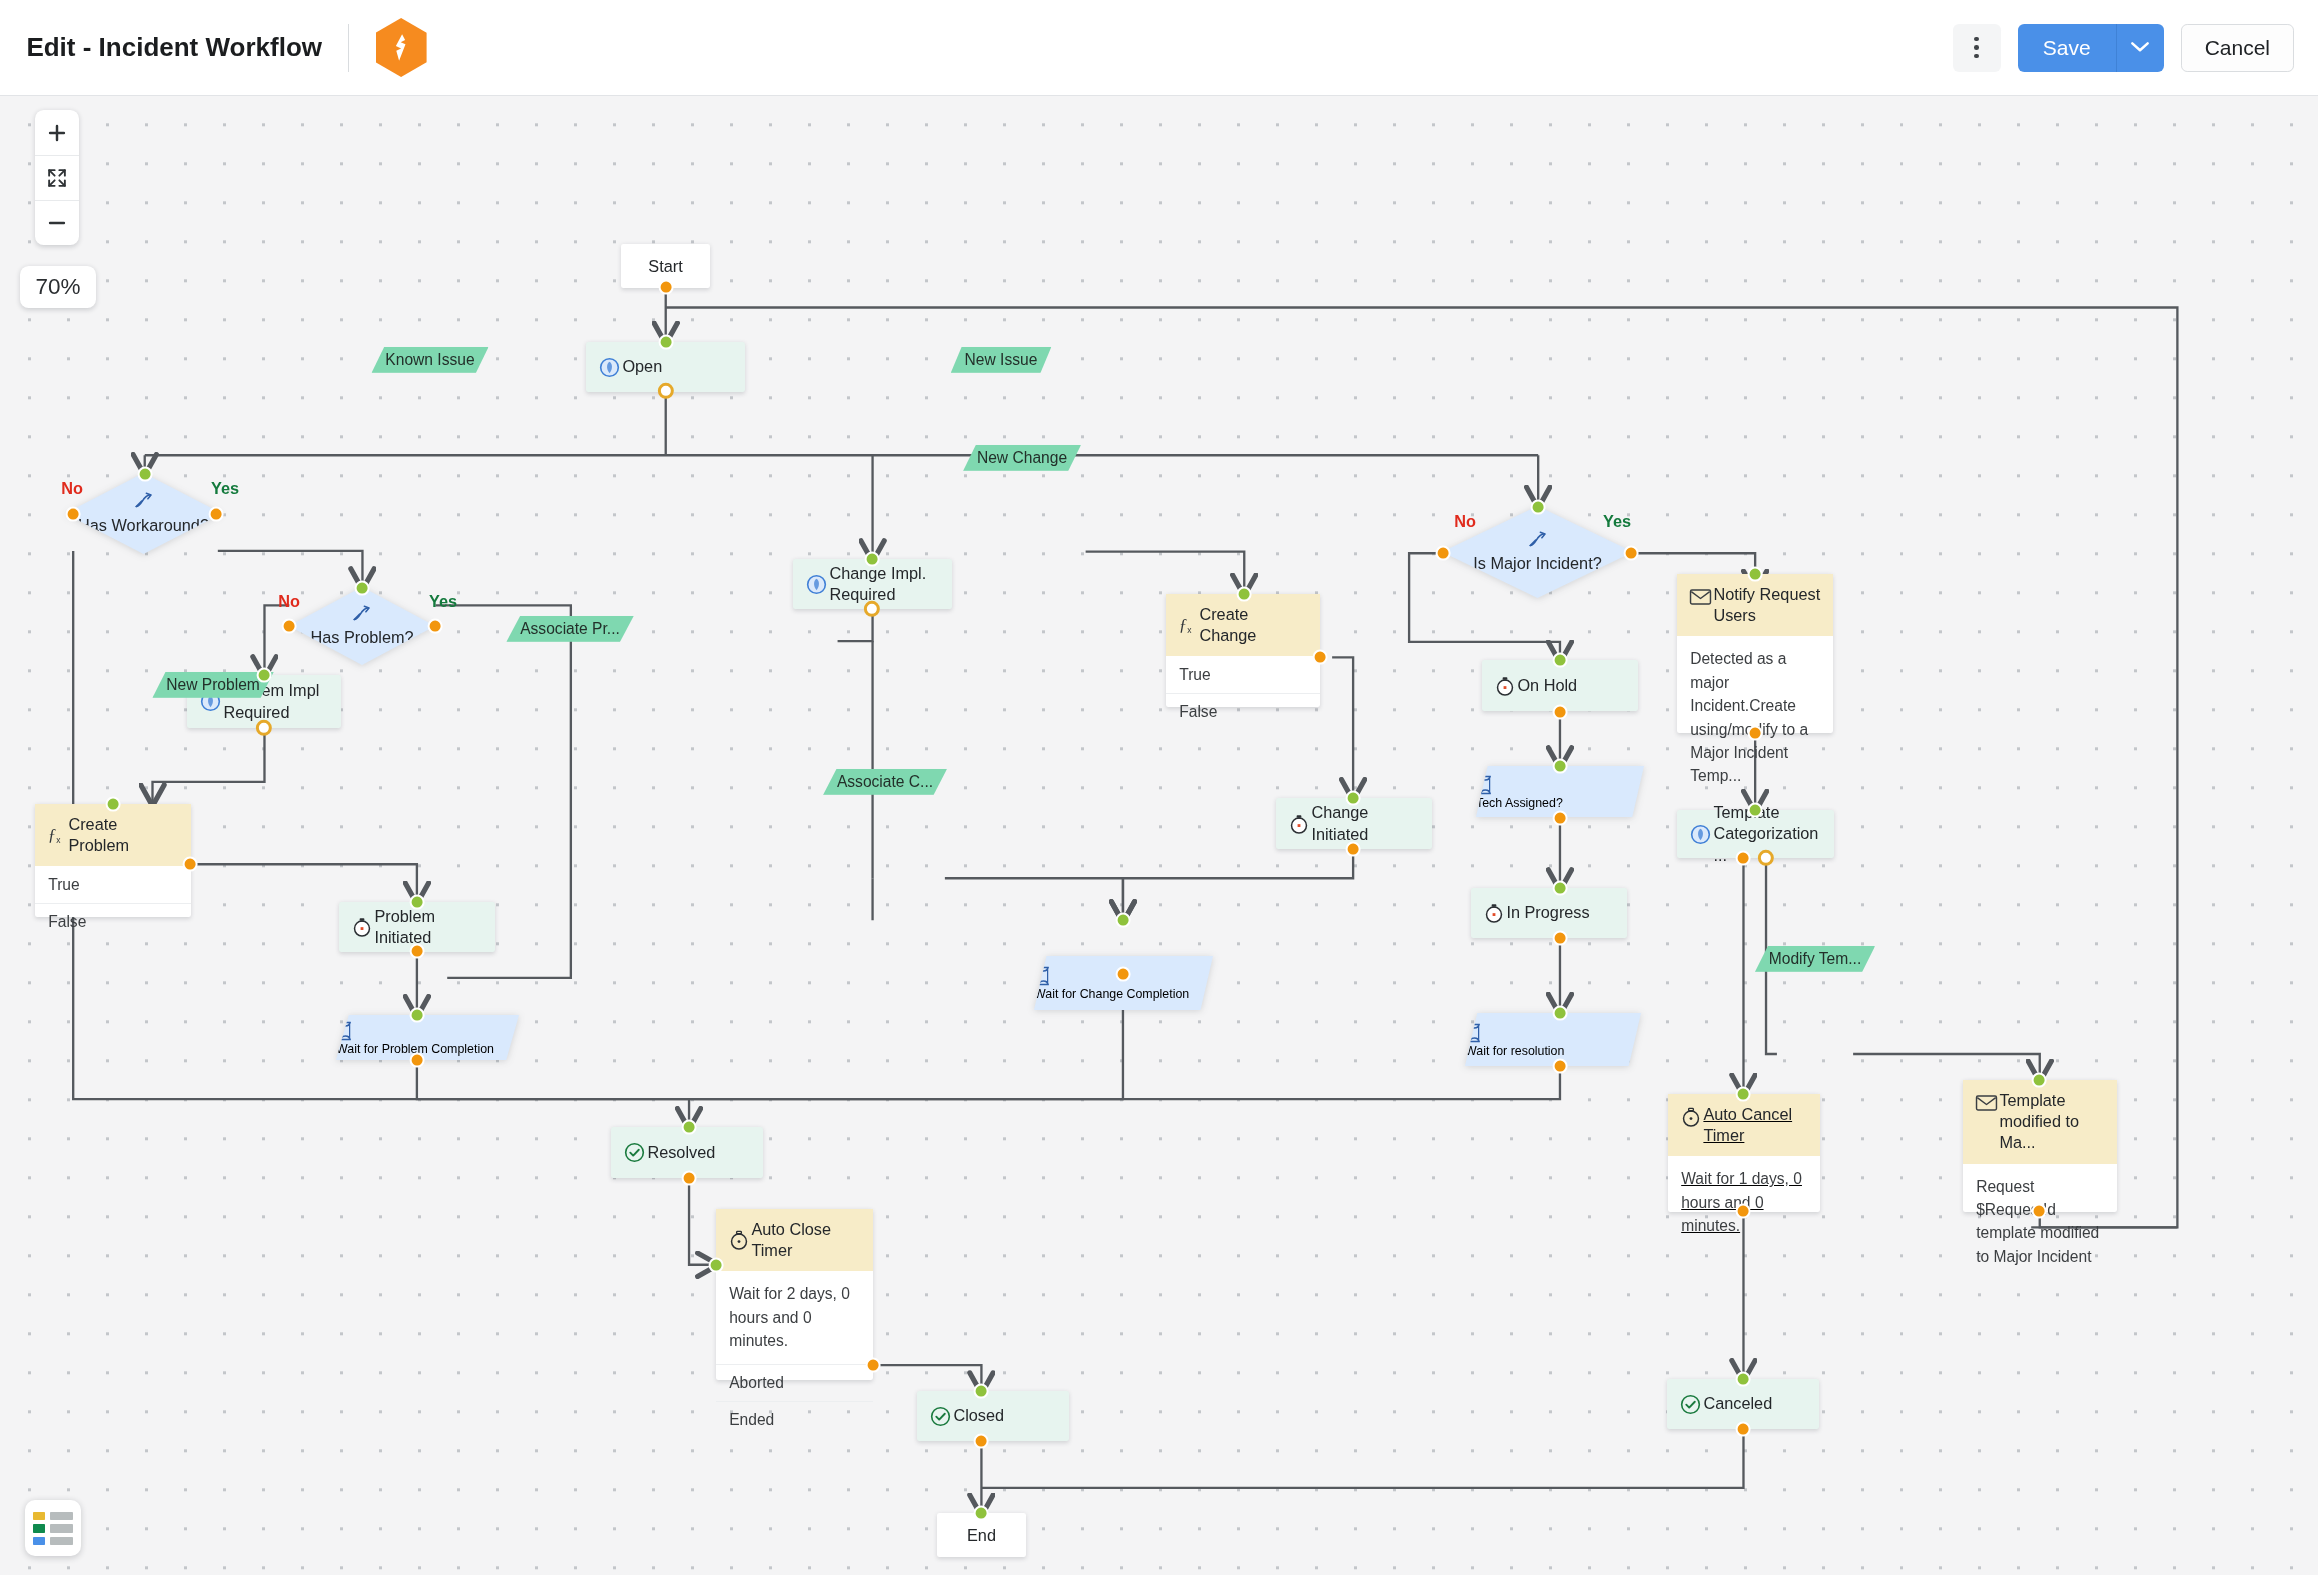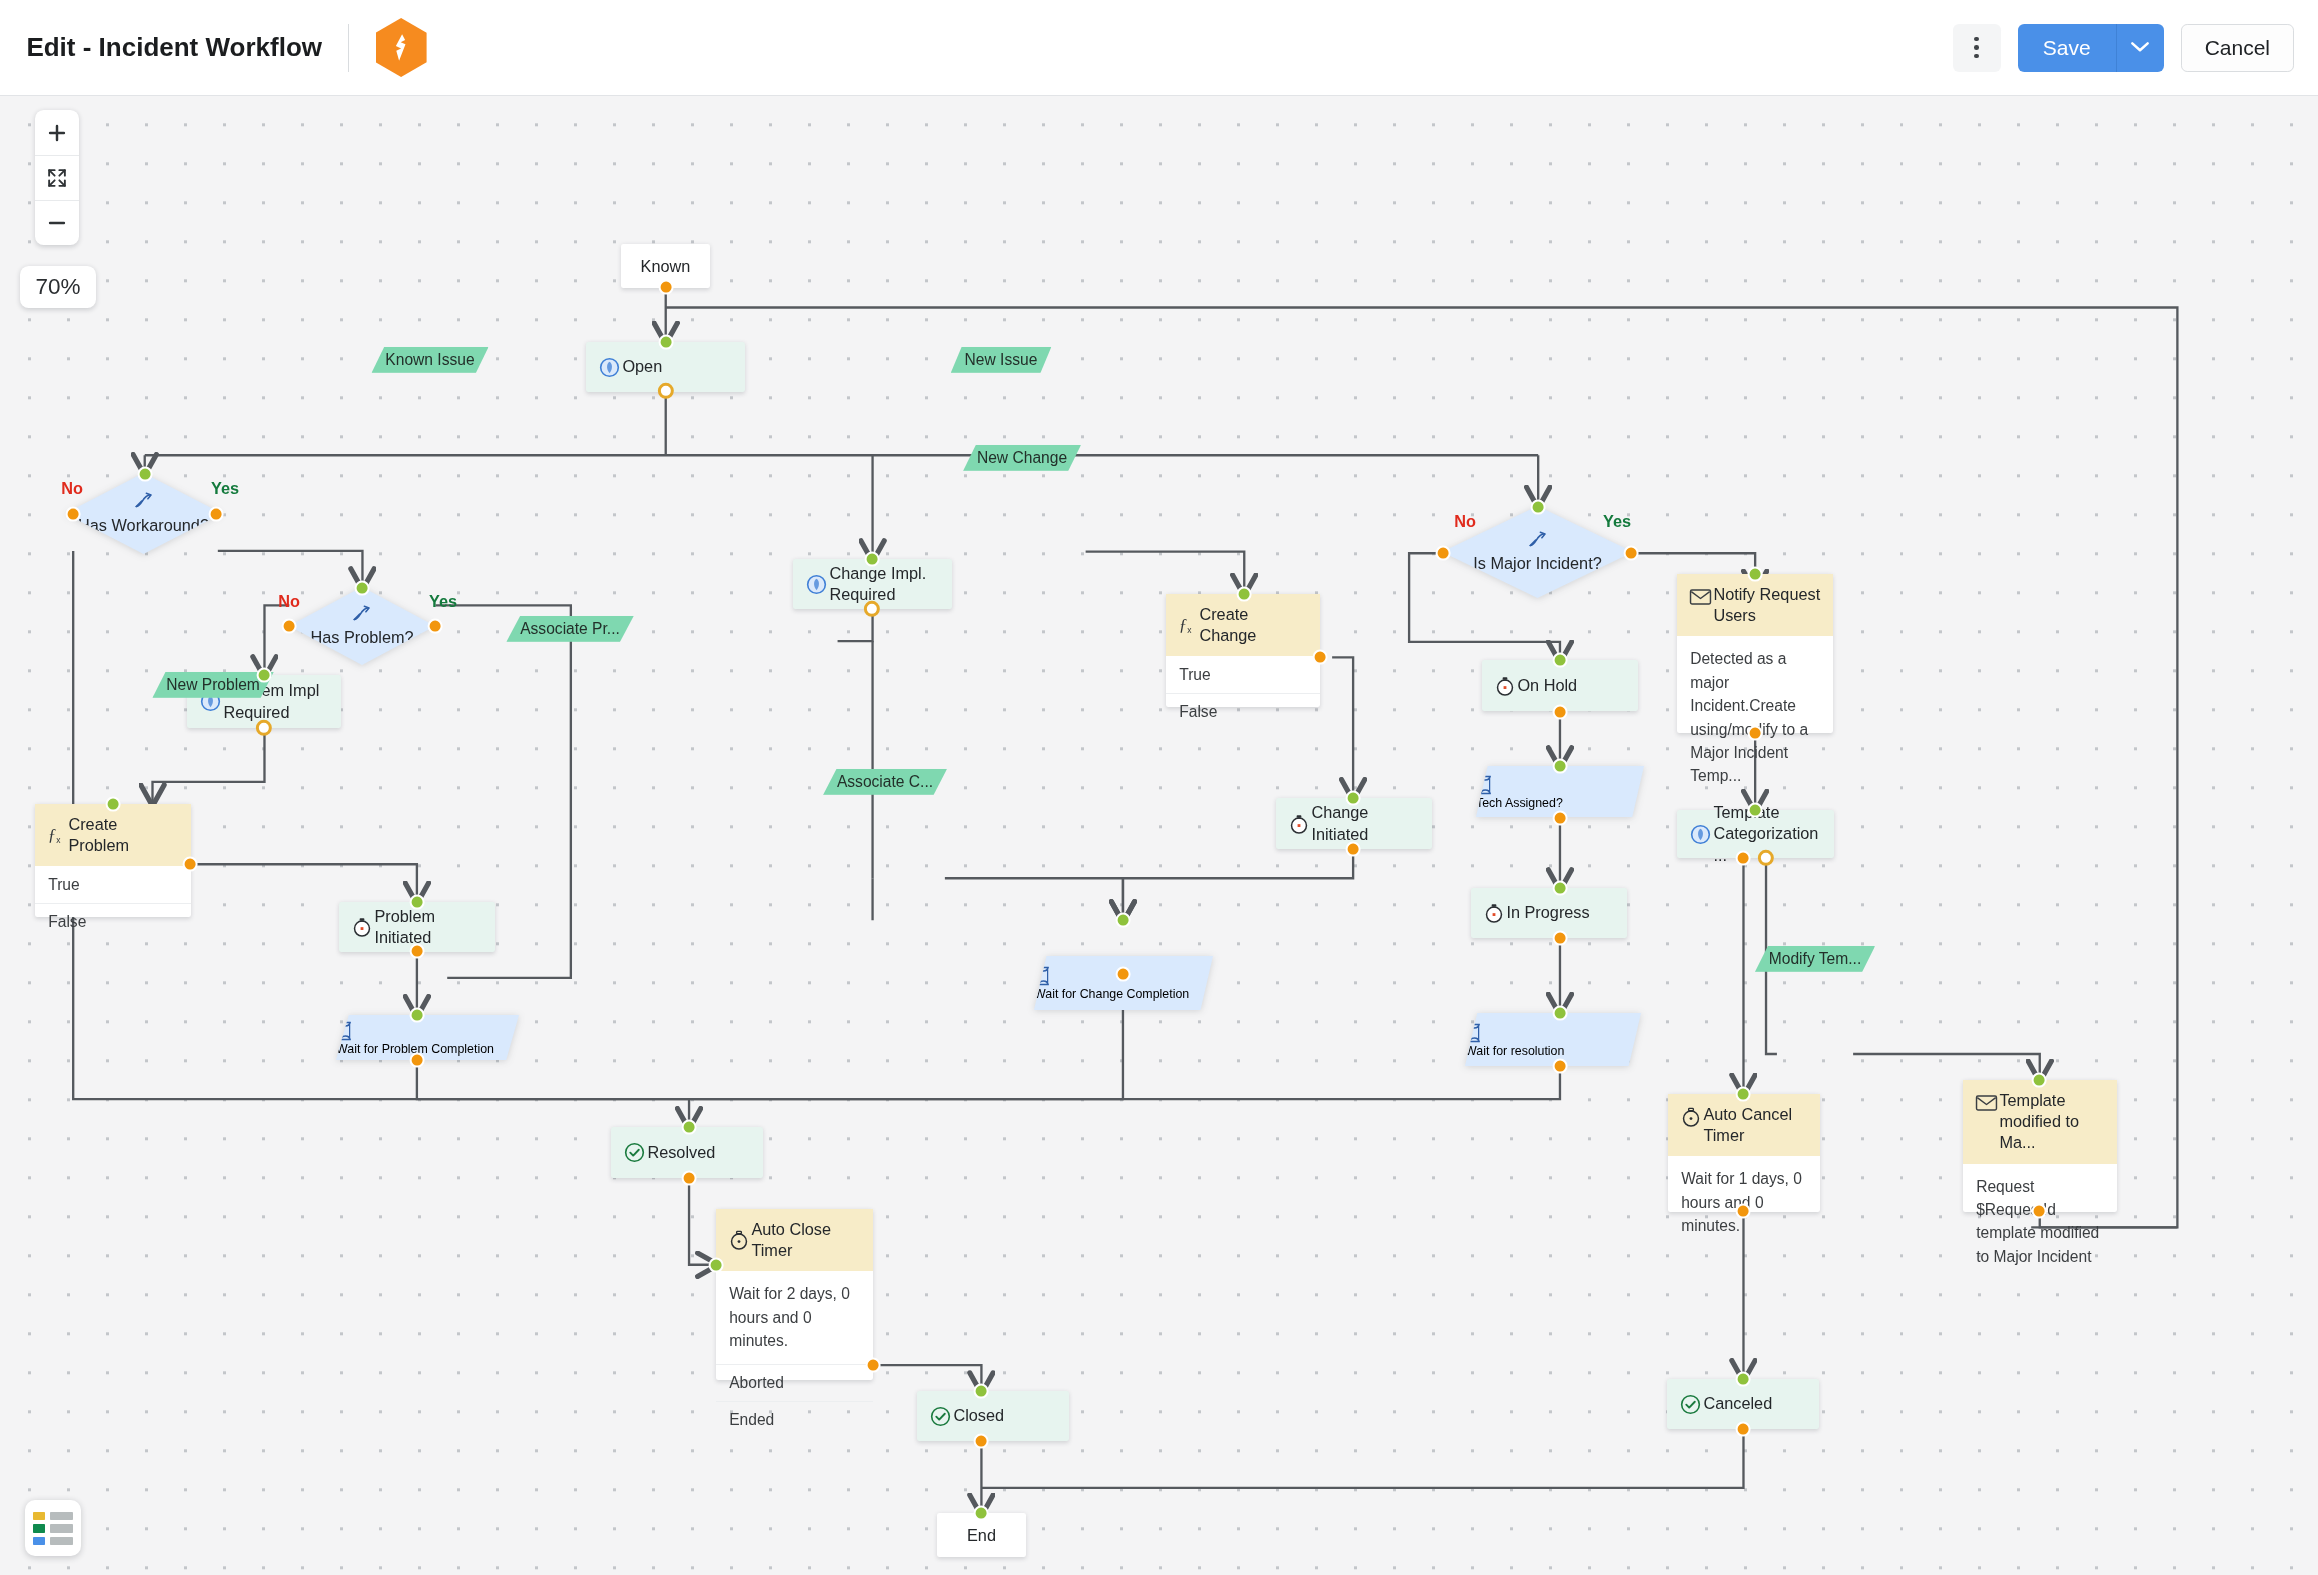--- a/index.html
+++ b/index.html
@@ -338,21 +338,21 @@
       <i style="background:#e8b931"></i>
         <i style="background:#b7bcbd"></i>
       <i style="background:#0f8a4e"></i>
         <i style="background:#b7bcbd"></i>
       <i style="background:#4a90e8"></i>
         <i style="background:#b7bcbd"></i>
     </span>
   </button>
 
   <div class="node n-terminal" style="left:621px; top:148px; width:89px; height:44px;">
-    <span>Known</span>
+    <span>Start</span>
   </div>
   <div class="port out" style="left:666px; top:191px;"></div>
 
   <div class="node n-status" style="left:586px; top:246px; width:159px; height:50px;">
     <div class="hdr">
       <svg class="icon" width="23" height="23" viewBox="0 0 30 30">
         <circle cx="15" cy="15" r="11.5" fill="#dbe9fb" stroke="#3f7fd6" stroke-width="2.1"></circle>
         <path d="M15 7.5 C11 10 10.5 17 15 22.5 C19.5 17 19 10 15 7.5 Z" fill="#3f7fd6" opacity=".75"></path>
       </svg>
       <span class="label">Open</span>
@@ -614,21 +614,21 @@
         <circle cx="15" cy="15" r="11.5" fill="#dbe9fb" stroke="#3f7fd6" stroke-width="2.1"></circle>
         <path d="M15 7.5 C11 10 10.5 17 15 22.5 C19.5 17 19 10 15 7.5 Z" fill="#3f7fd6" opacity=".75"></path>
       </svg>
       <span class="label">Template Categorization ...</span>
     </div>
   </div>
   <div class="port in" style="left:1755px; top:714px;"></div>
   <div class="port out" style="left:1743px; top:762px;"></div>
   <div class="port hollow" style="left:1766px; top:762px;"></div>
 
-  <div class="node n-action" style="left:1668px; top:998px; width:152px; height:118px;">
+  <div class="node n-action" style="left:1668px; top:998px; width:152px; height:118px;text-decoration:underline;">
     <div class="hdr" style="align-items:flex-start">
       <svg class="icon" width="22" height="22" viewBox="0 0 28 28" style="margin-top:2.3px">
         <circle cx="14" cy="16" r="9.5" fill="none" stroke="#2b2f33" stroke-width="1.9"></circle>
         <rect x="11" y="3" width="6" height="3" rx="1" fill="none" stroke="#2b2f33" stroke-width="1.7"></rect>
         <path d="M14 6 L14 7.6" stroke="#2b2f33" stroke-width="1.7"></path>
         <circle cx="14" cy="16" r="1.8" fill="#2b2f33"></circle>
       </svg>
       <span class="label">Auto Cancel Timer</span>
     </div>
     <div class="body">Wait for 1 days, 0 hours and 0 minutes.</div>

